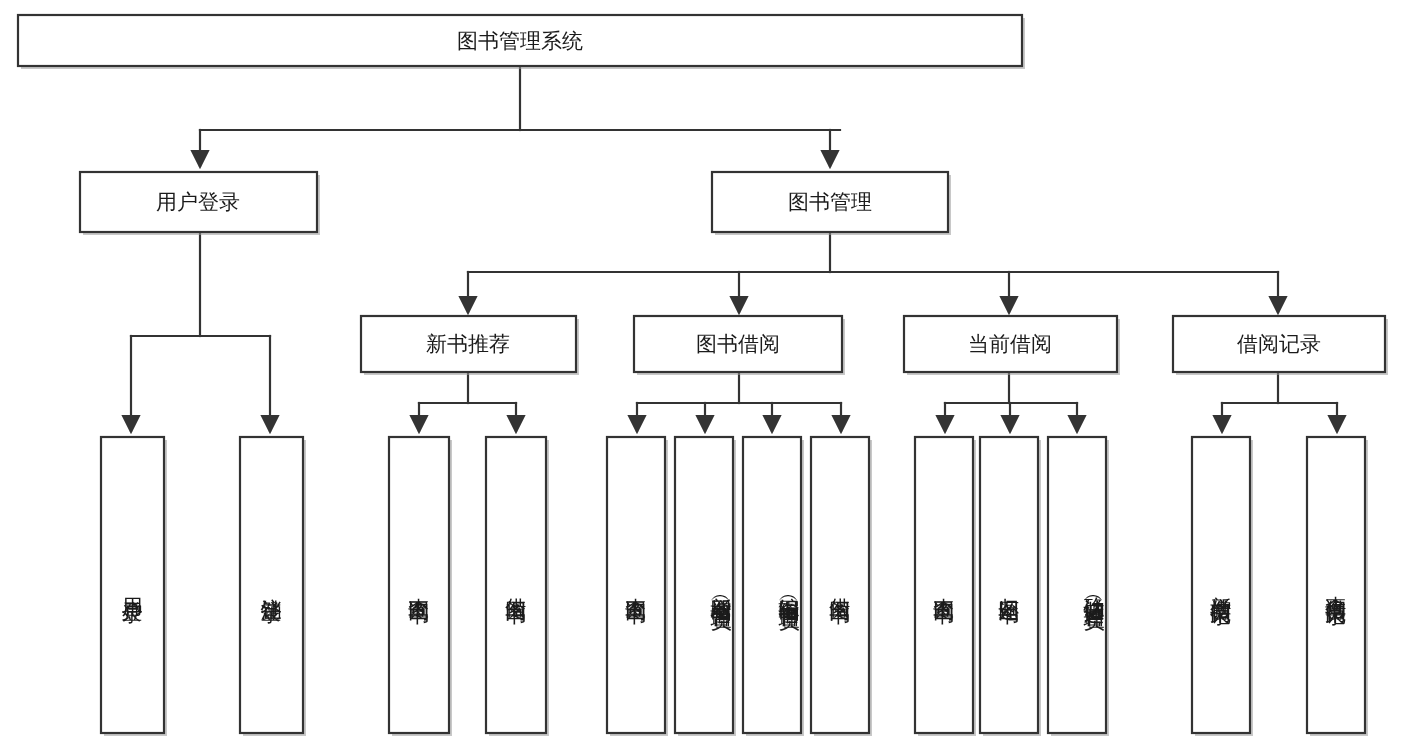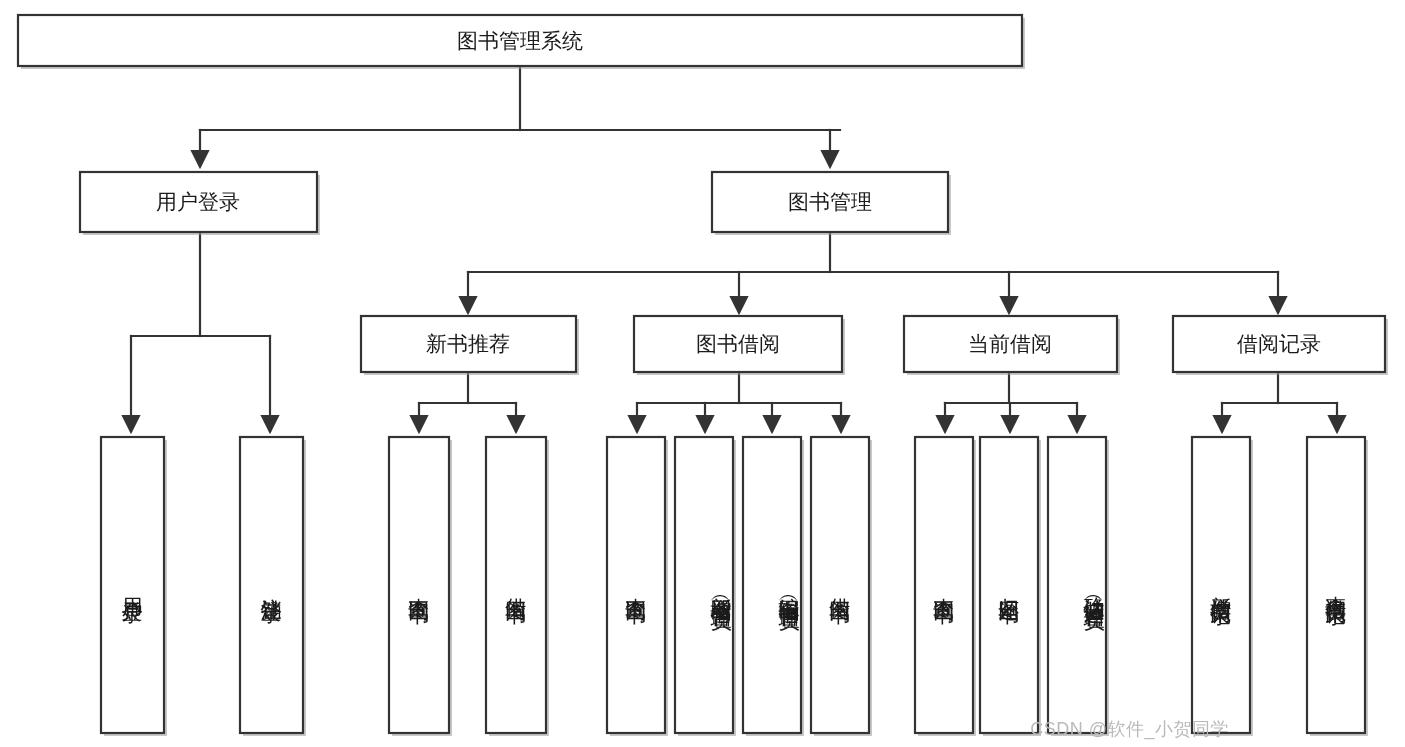--- a/index.html
+++ b/index.html
@@ -255,15 +255,14 @@
   <div class="vlabel" style="left:743px; top:437px; width:58px; height:296px; display:flex; align-items:flex-start; justify-content:center; padding-top:8px; box-sizing:border-box;">编辑图书（管理员）</div>
   <div class="vlabel" style="left:811px; top:437px; width:58px; height:296px; display:flex; align-items:center; justify-content:center;">借阅图书</div>
 
   <div class="vlabel" style="left:915px; top:437px; width:58px; height:296px; display:flex; align-items:center; justify-content:center;">查询图书</div>
   <div class="vlabel" style="left:980px; top:437px; width:58px; height:296px; display:flex; align-items:center; justify-content:center;">归还图书</div>
   <div class="vlabel" style="left:1048px; top:437px; width:58px; height:296px; display:flex; align-items:flex-start; justify-content:center; padding-top:8px; box-sizing:border-box;">确认归还（管理员）</div>
 
   <div class="vlabel" style="left:1192px; top:437px; width:58px; height:296px; display:flex; align-items:center; justify-content:center;">新增借阅记录</div>
   <div class="vlabel" style="left:1307px; top:437px; width:58px; height:296px; display:flex; align-items:center; justify-content:center;">查询借阅记录</div>
 
-  <div class="watermark">CSDN @软件_小贺同学</div>
 
 </div>
 
 </body></html>

